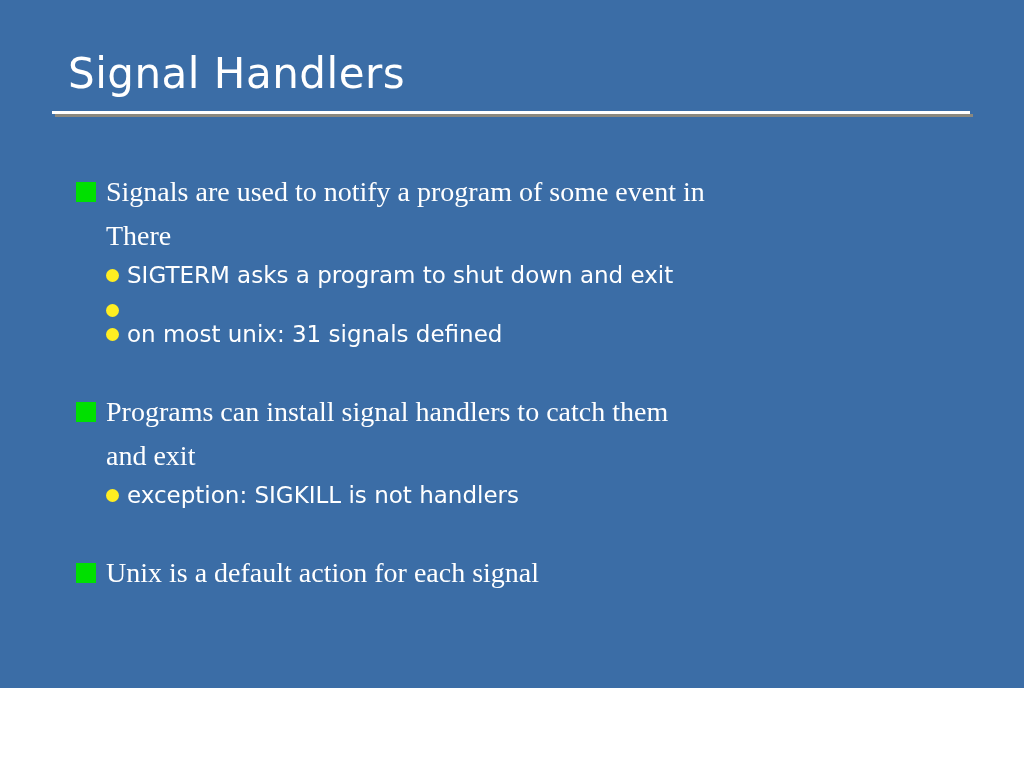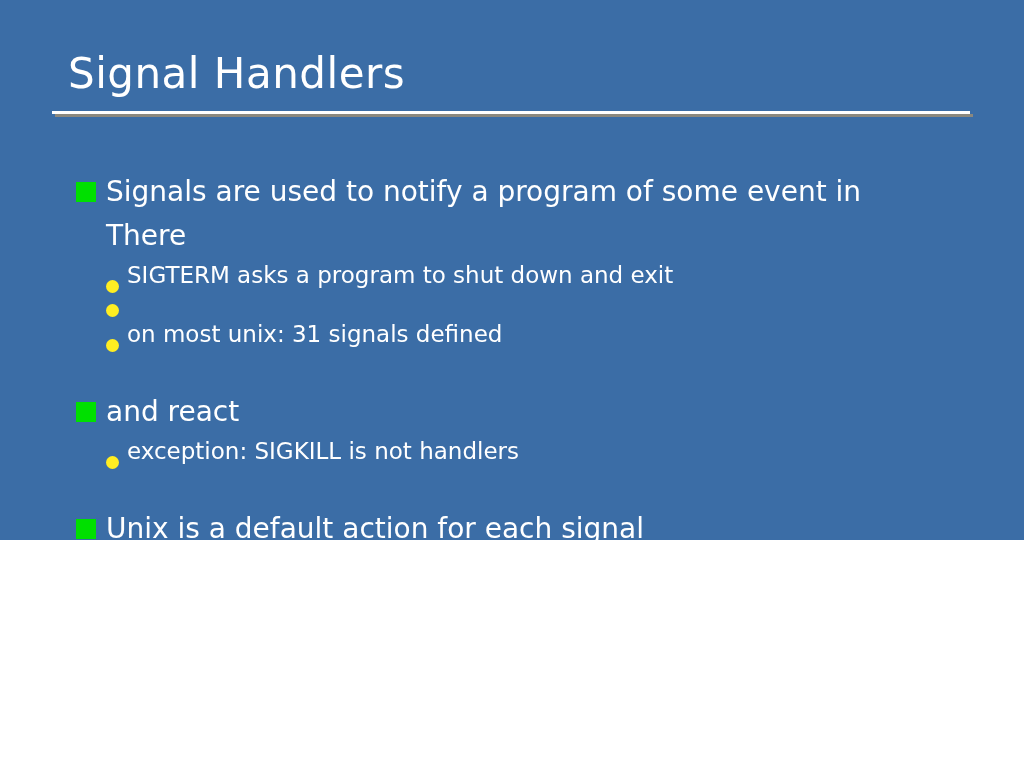--- a/index.html
+++ b/index.html
@@ -7,21 +7,21 @@
     --text: #ffffff;
     --bullet-green: #00e000;
     --bullet-yellow: #ffee22;
     --rule: #ffffff;
     --rule-shadow: #8a887f;
   }
   html, body { margin: 0; padding: 0; }
   .slide {
     position: relative;
     width: 1024px;
-    height: 540px;
+    height: 688px;
     background: var(--background);
     color: var(--text);
     font-family: "DejaVu Sans", sans-serif;
     overflow: hidden;
   }
   .title {
     margin: 50px 0 0 68px;
     font-size: 42px;
     line-height: 1.15;
     letter-spacing: 0.5px;
@@ -37,22 +37,22 @@
     padding: 56px 30px 0 76px;
   }
   .group { margin-bottom: 38px; }
   .main-row { display: flex; align-items: flex-start; }
   .sq {
     width: 20px; height: 20px;
     background: var(--bullet-green);
     margin: 12px 10px 0 0;
     flex: none;
   }
-  .main-text { font-size: 28px; line-height: 44px; }
-  .sub-row { display: flex; align-items: flex-end; margin-left: 30px; }
+  .main-text { font-size: 28px; line-height: 44px; font-family: Liberation Serif, serif; }
+  .sub-row { display: flex; align-items: flex-start; margin-left: 30px; }
   .dot {
     width: 13px; height: 13px;
     border-radius: 50%;
     background: var(--bullet-yellow);
     margin: 11px 8px 0 0;
     flex: none;
   }
   .sub-text { font-size: 23px; line-height: 35px; }
 </style>
 </head>
@@ -79,21 +79,22 @@
         </div>
         <div class="sub-row">
           <span class="dot"></span>
           <div class="sub-text">on most unix: 31 signals defined</div>
         </div>
       </div>
       <div class="group">
         <div class="main-row">
           <span class="sq"></span>
           <div class="main-text">
-            <div>and react</div>
+            <div>Programs can install signal handlers to catch them</div>
+            <div>and exit</div>
           </div>
         </div>
         <div class="sub-row">
           <span class="dot"></span>
           <div class="sub-text">exception: SIGKILL is not handlers</div>
         </div>
       </div>
       <div class="group">
         <div class="main-row">
           <span class="sq"></span>

